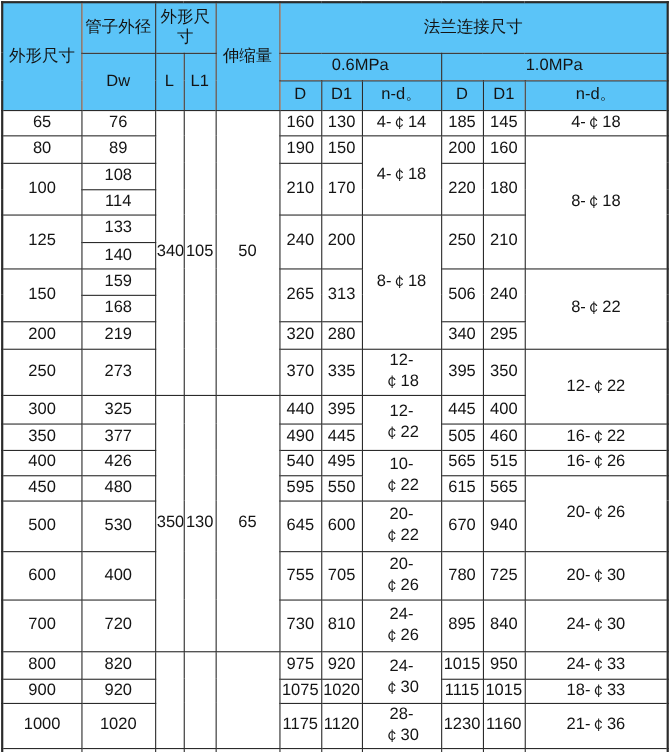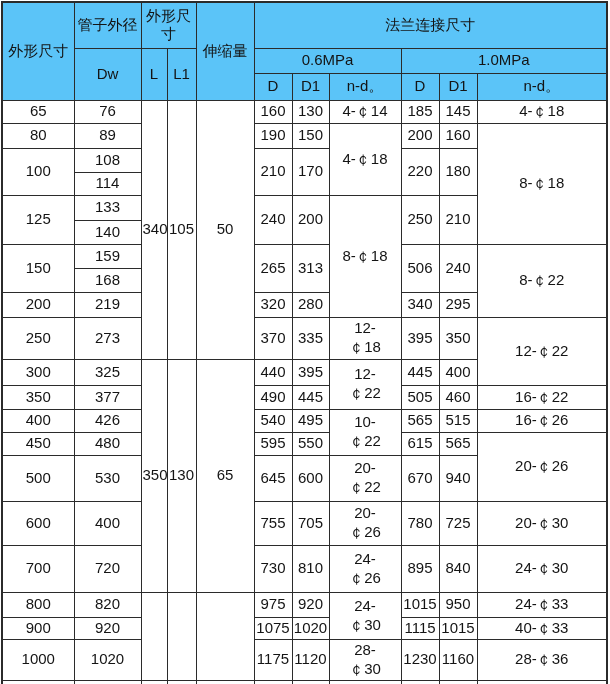--- a/index.html
+++ b/index.html
@@ -233,32 +233,32 @@
       <td>950</td>
       <td>24-￠33</td>
     </tr>
     <tr class="h22">
       <td>900</td>
       <td>920</td>
       <td>1075</td>
       <td>1020</td>
       <td>1115</td>
       <td>1015</td>
-      <td>40-￠33</td>
+      <td>18-￠33</td>
     </tr>
     <tr class="h41">
       <td>1000</td>
       <td>1020</td>
       <td>1175</td>
       <td>1120</td>
       <td class="wrap">28-
 ￠30</td>
       <td>1230</td>
       <td>1160</td>
-      <td>28-￠36</td>
+      <td>21-￠36</td>
     </tr>
     <tr class="h24">
       <td></td>
       <td></td>
       <td></td>
       <td></td>
       <td></td>
       <td></td>
       <td></td>
       <td></td>

